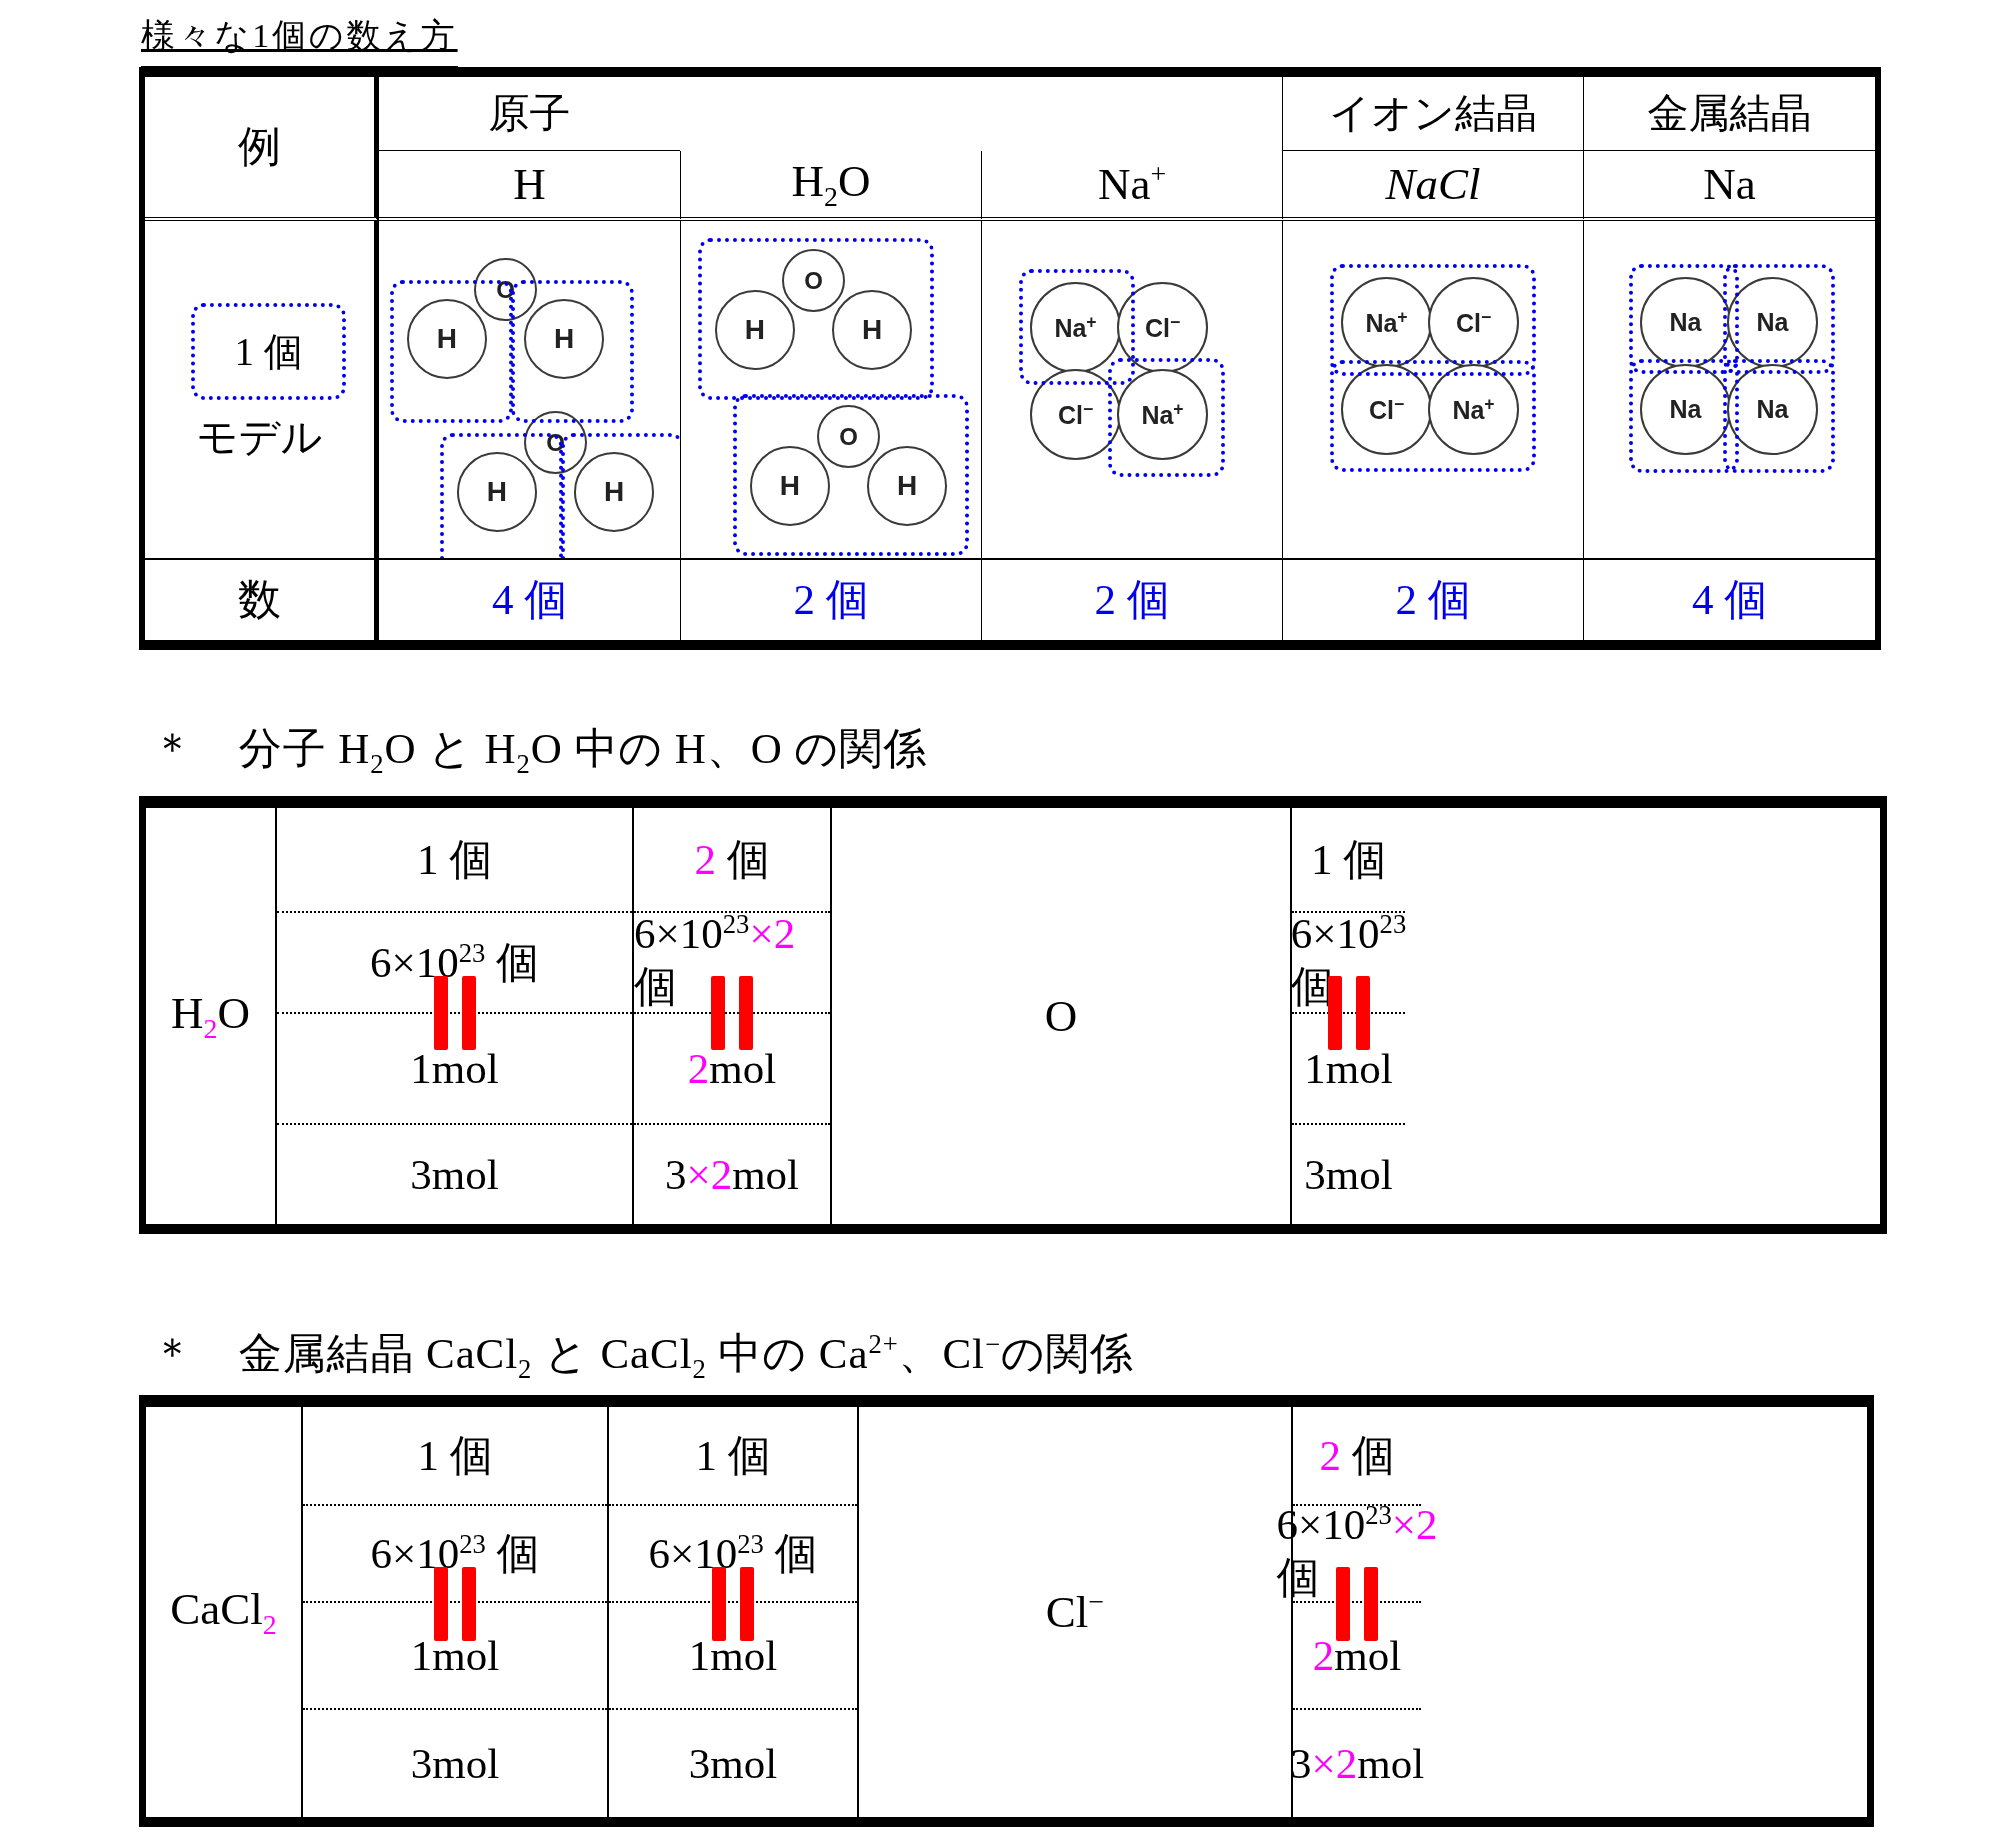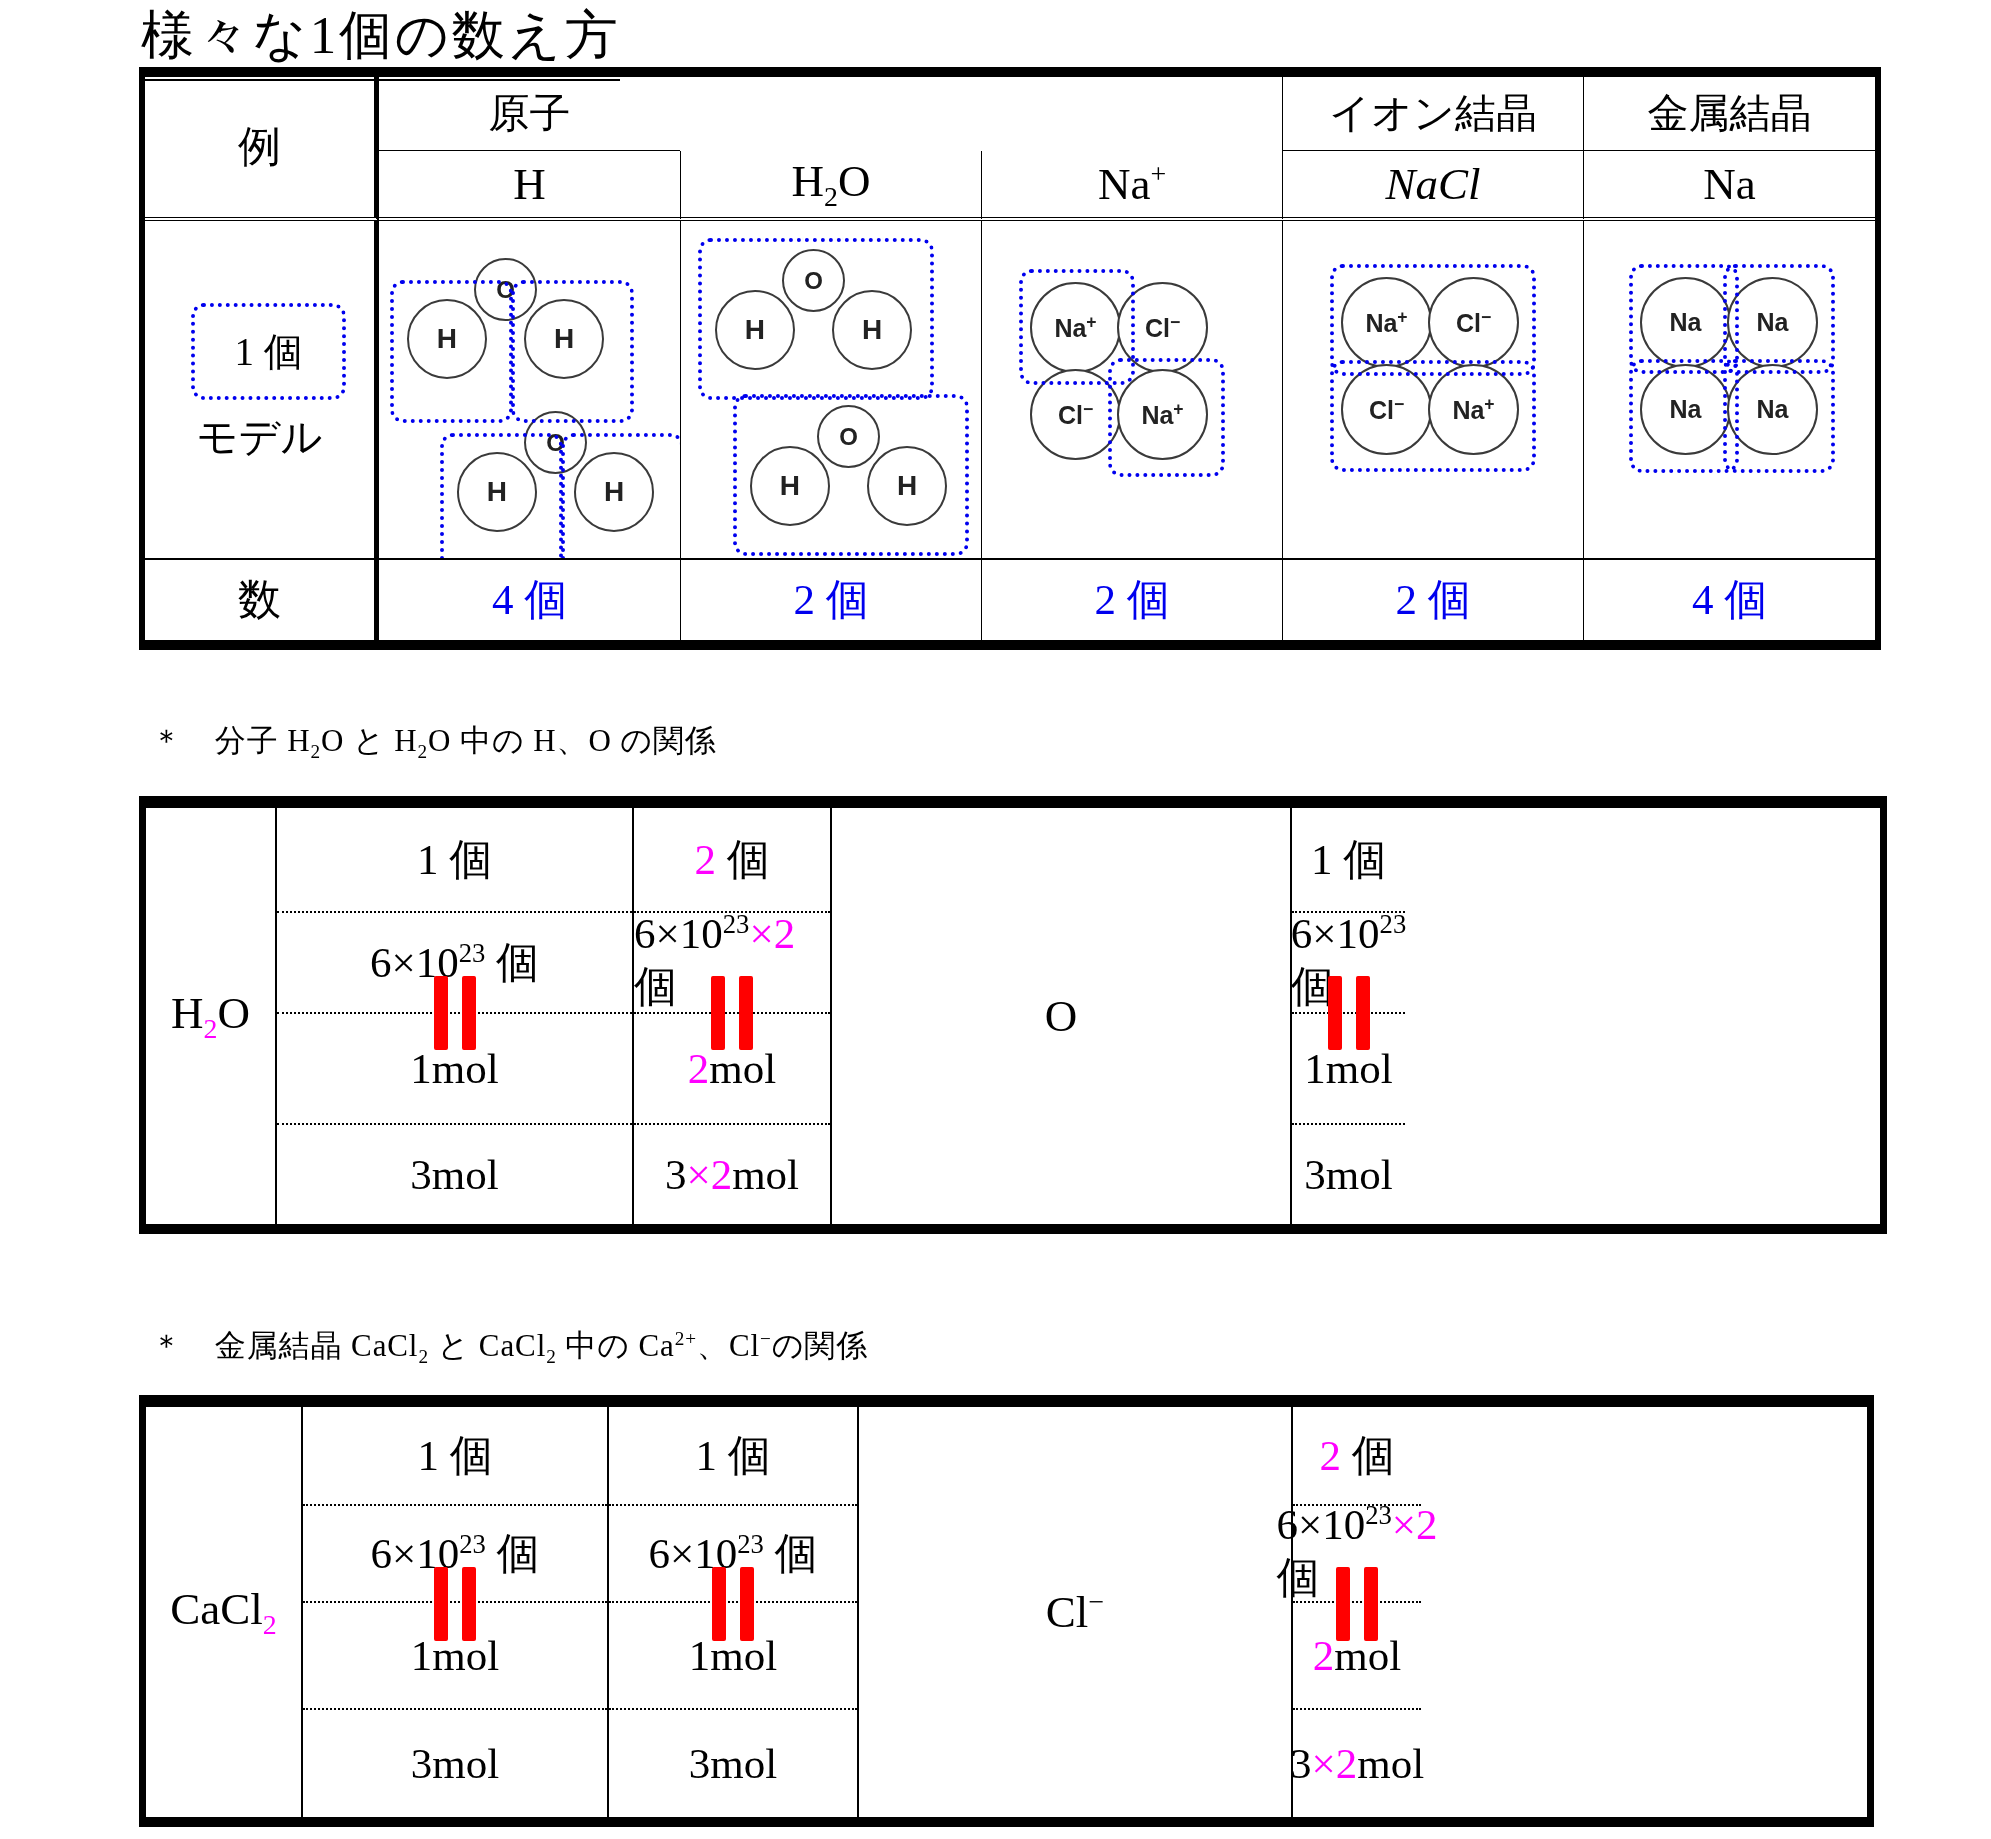--- a/index.html
+++ b/index.html
@@ -3,22 +3,22 @@
 <meta charset="utf-8">
 <style>
   :root{
     --blue:#0000ee; --magenta:#ff00ff; --red:#ff0000; --ink:#000000;
   }
   html,body{margin:0;padding:0;background:#fff;}
   .page{position:relative;width:1991px;height:1839px;background:#fff;
         font-family:"Liberation Serif","DejaVu Serif",serif;color:var(--ink);overflow:hidden;}
 
   
-  .main-title{position:absolute;left:141px;top:0;font-size:53px;letter-spacing:2.8px;
-              border-bottom:2.8px solid #000;padding-bottom:7.4px;}
+  .main-title{position:absolute;left:141px;top:13px;font-size:34px;letter-spacing:2.8px;
+              border-bottom:2.8px solid #000;padding-bottom:7.4px;text-decoration:underline;}
 
   
   .t1{position:absolute;left:139px;top:67px;width:1742px;height:583px;
       border:6.5px solid #000;border-top-width:10.2px;border-bottom-width:10.2px;
       display:grid;grid-template-columns:234px 301px 301px 301px 301px 1fr;
       grid-template-rows:74px 70px 339px 1fr;box-sizing:border-box;}
   .t1 .cell{display:flex;align-items:center;justify-content:center;box-sizing:border-box;}
   .t1 .corner{grid-column:1;grid-row:1/3;border-right:5.6px solid #000;border-bottom:4.6px double #000;font-size:43px;}
   .t1 .type{font-size:41px;border-bottom:1.9px solid #000;}
   .t1 .example{font-size:45px;border-bottom:4.6px double #000;}
@@ -56,21 +56,21 @@
   .ib1{left:-11px;top:-13px;width:108px;height:108px;}
   .ib2{left:78px;top:76px;width:109px;height:111px;}
   .rb1{left:-11px;top:-13px;width:198px;height:104px;}
   .rb2{left:-11px;top:83px;width:198px;height:104px;}
   .gb-tl{left:-11px;top:-13px;width:102px;height:102px;}
   .gb-tr{left:83px;top:-13px;width:104px;height:102px;}
   .gb-bl{left:-11px;top:82px;width:102px;height:106px;}
   .gb-br{left:83px;top:82px;width:104px;height:106px;}
 
   
-  .sec-title{position:absolute;font-size:31px;letter-spacing:0.9px;}
+  .sec-title{position:absolute;font-size:43px;letter-spacing:0.9px;}
   .sec2-title{left:151px;top:720px;}
   .sec3-title{left:151px;top:1325px;}
 
   
   .rel{position:absolute;border:7.4px solid #000;border-top-width:12px;border-bottom-width:10.2px;
        display:grid;box-sizing:border-box;}
   .t2{left:139px;top:796px;width:1748px;height:438px;
       grid-template-columns:129px 357px 198px 460px 115px 1fr;}
   .t3{left:139px;top:1395px;width:1735px;height:432px;
       grid-template-columns:155px 306px 250px 434px 130px 1fr;}

